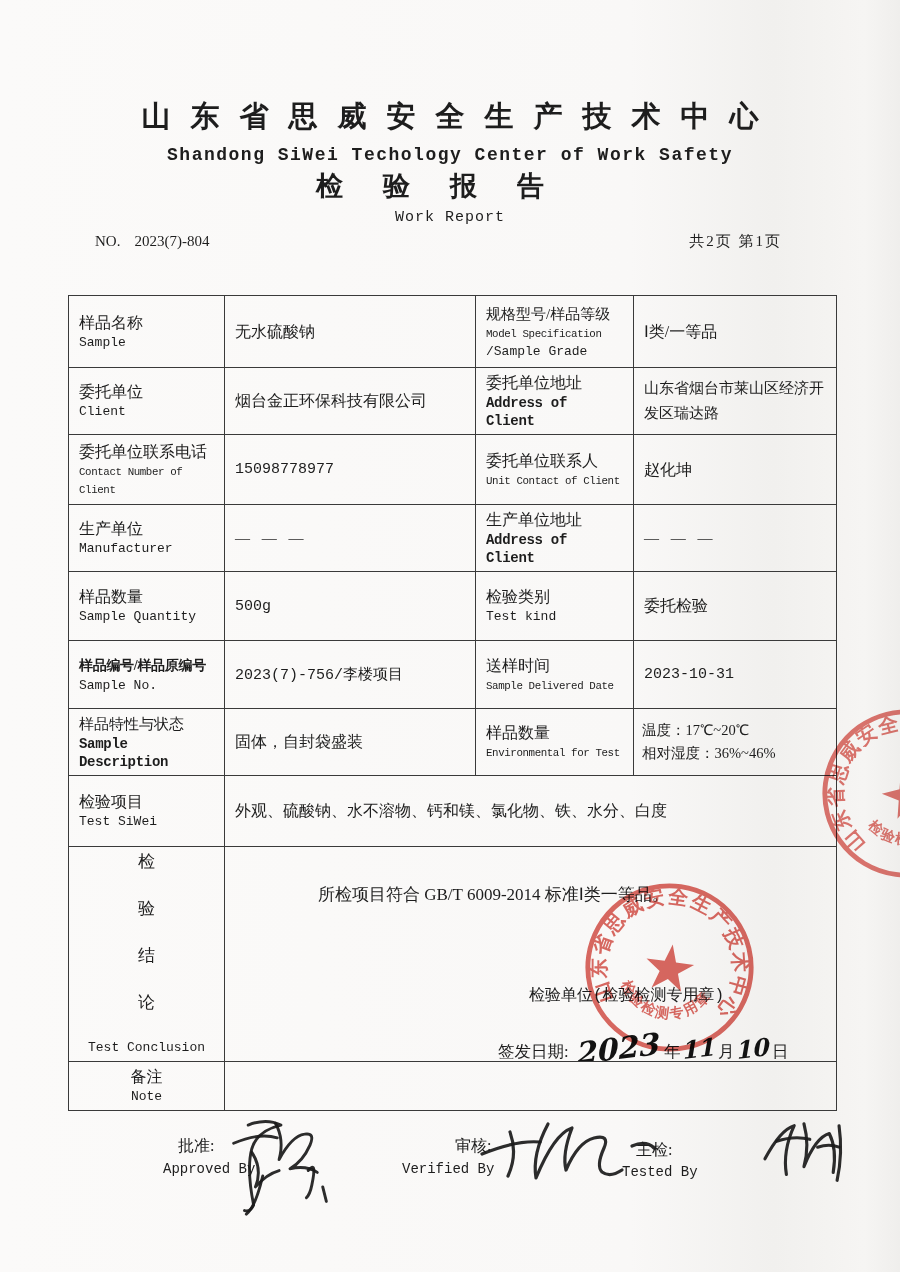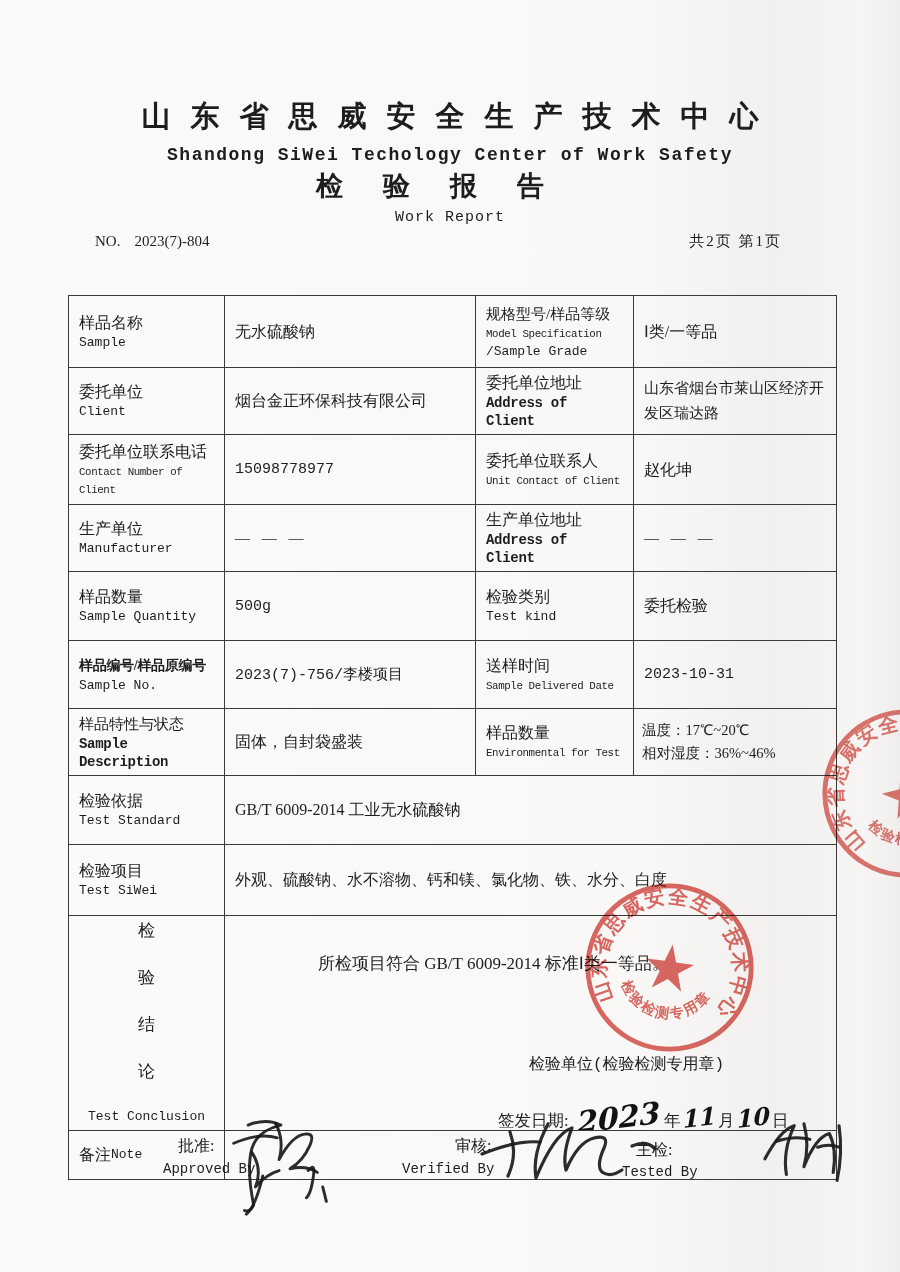--- a/index.html
+++ b/index.html
@@ -48,21 +48,21 @@
   .concl-stack .zh { font-size:17px; }
   .concl-stack .en { font-size:13px; }
   td.concl-cell { position:relative; padding:0; }
   .concl-statement { position:absolute; left:93px; top:36px;  font-family:"Liberation Serif",serif; font-size:17px; white-space:nowrap; }
   .concl-seal-line { position:absolute; left:304px; top:138px; font-family:Liberation Mono, monospace; font-size:16px; white-space:nowrap; }
   .concl-date      { position:absolute; left:273px; top:182px; font-family:"Liberation Serif",serif; font-size:16.5px; white-space:nowrap; }
   .hw { font-family:"DejaVu Serif",serif; font-style:italic; font-weight:bold; color:#121212;
         display:inline-block; transform:rotate(-7deg) skewX(-6deg); }
   .hw-year  { font-size:30px; margin:0 4px 0 8px; position:relative; top:2px; }
   .hw-num   { font-size:24px; margin:0 2px; position:relative; top:0px; }
-  .note-stack { display:flex; flex-direction:row; align-items:center; line-height:21px; }
+  .note-stack { display:flex; flex-direction:column; align-items:center; line-height:21px; }
 
   
   .stamp { position:absolute; mix-blend-mode:multiply; opacity:0.88; }
   .stamp-main  { left:582px; top:880px; width:175px; height:175px; transform:rotate(8deg); }
   .stamp-right { right:-94px; top:706px; width:175px; height:175px; transform:rotate(-14deg); opacity:0.8; }
 
   
   .sig-label-zh { position:absolute; font-family:"Liberation Serif",serif; font-size:16px; }
   .sig-label-en { position:absolute; font-family:"Liberation Mono",monospace; font-size:14px; }
   .sig { position:absolute; }
@@ -205,29 +205,20 @@
       <td>
         <div class="zh">样品数量</div>
         <div class="en xs">Environmental for Test</div>
       </td>
       <td style="padding-left:8px">
         <div class="env">温度：17℃~20℃</div>
         <div class="env">相对湿度：36%~46%</div>
       </td>
     </tr>
 
-    <tr class="r8">
-      <td>
-        <div class="zh">检验依据</div>
-        <div class="en">Test Standard</div>
-      </td>
-      <td colspan="3">
-            <div class="vzh">GB/T 6009-2014 工业无水硫酸钠</div>
-          </td>
-    </tr>
 
     <tr class="r9">
       <td>
         <div class="zh">检验项目</div>
         <div class="en">Test SiWei</div>
       </td>
       <td colspan="3">
             <div class="vzh">外观、硫酸钠、水不溶物、钙和镁、氯化物、铁、水分、白度</div>
           </td>
     </tr>

